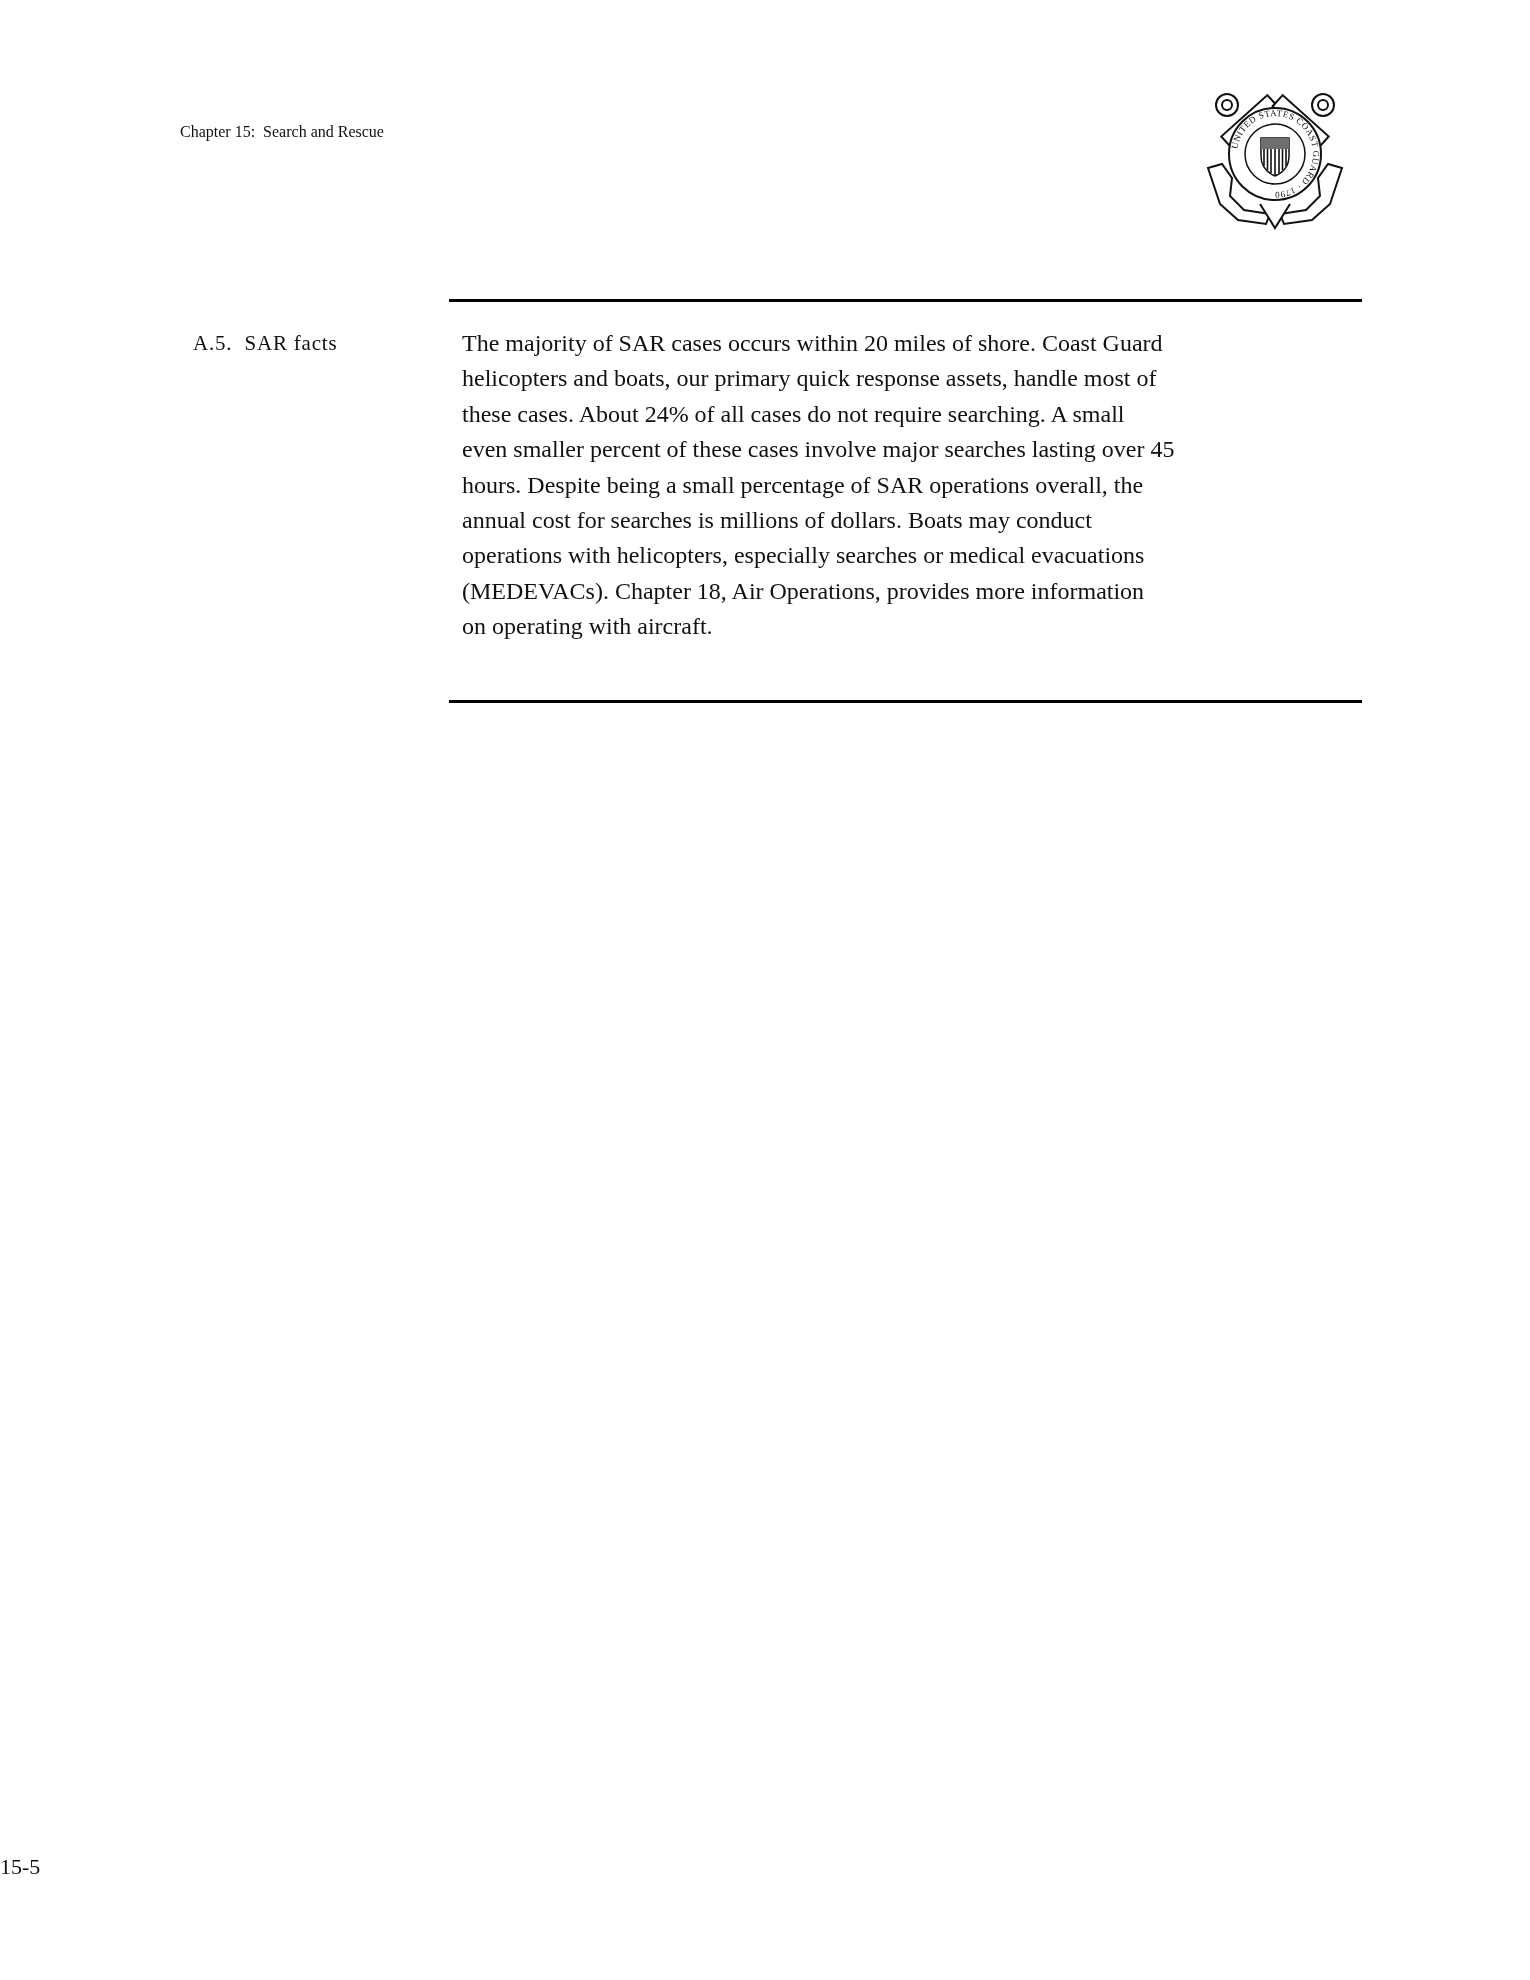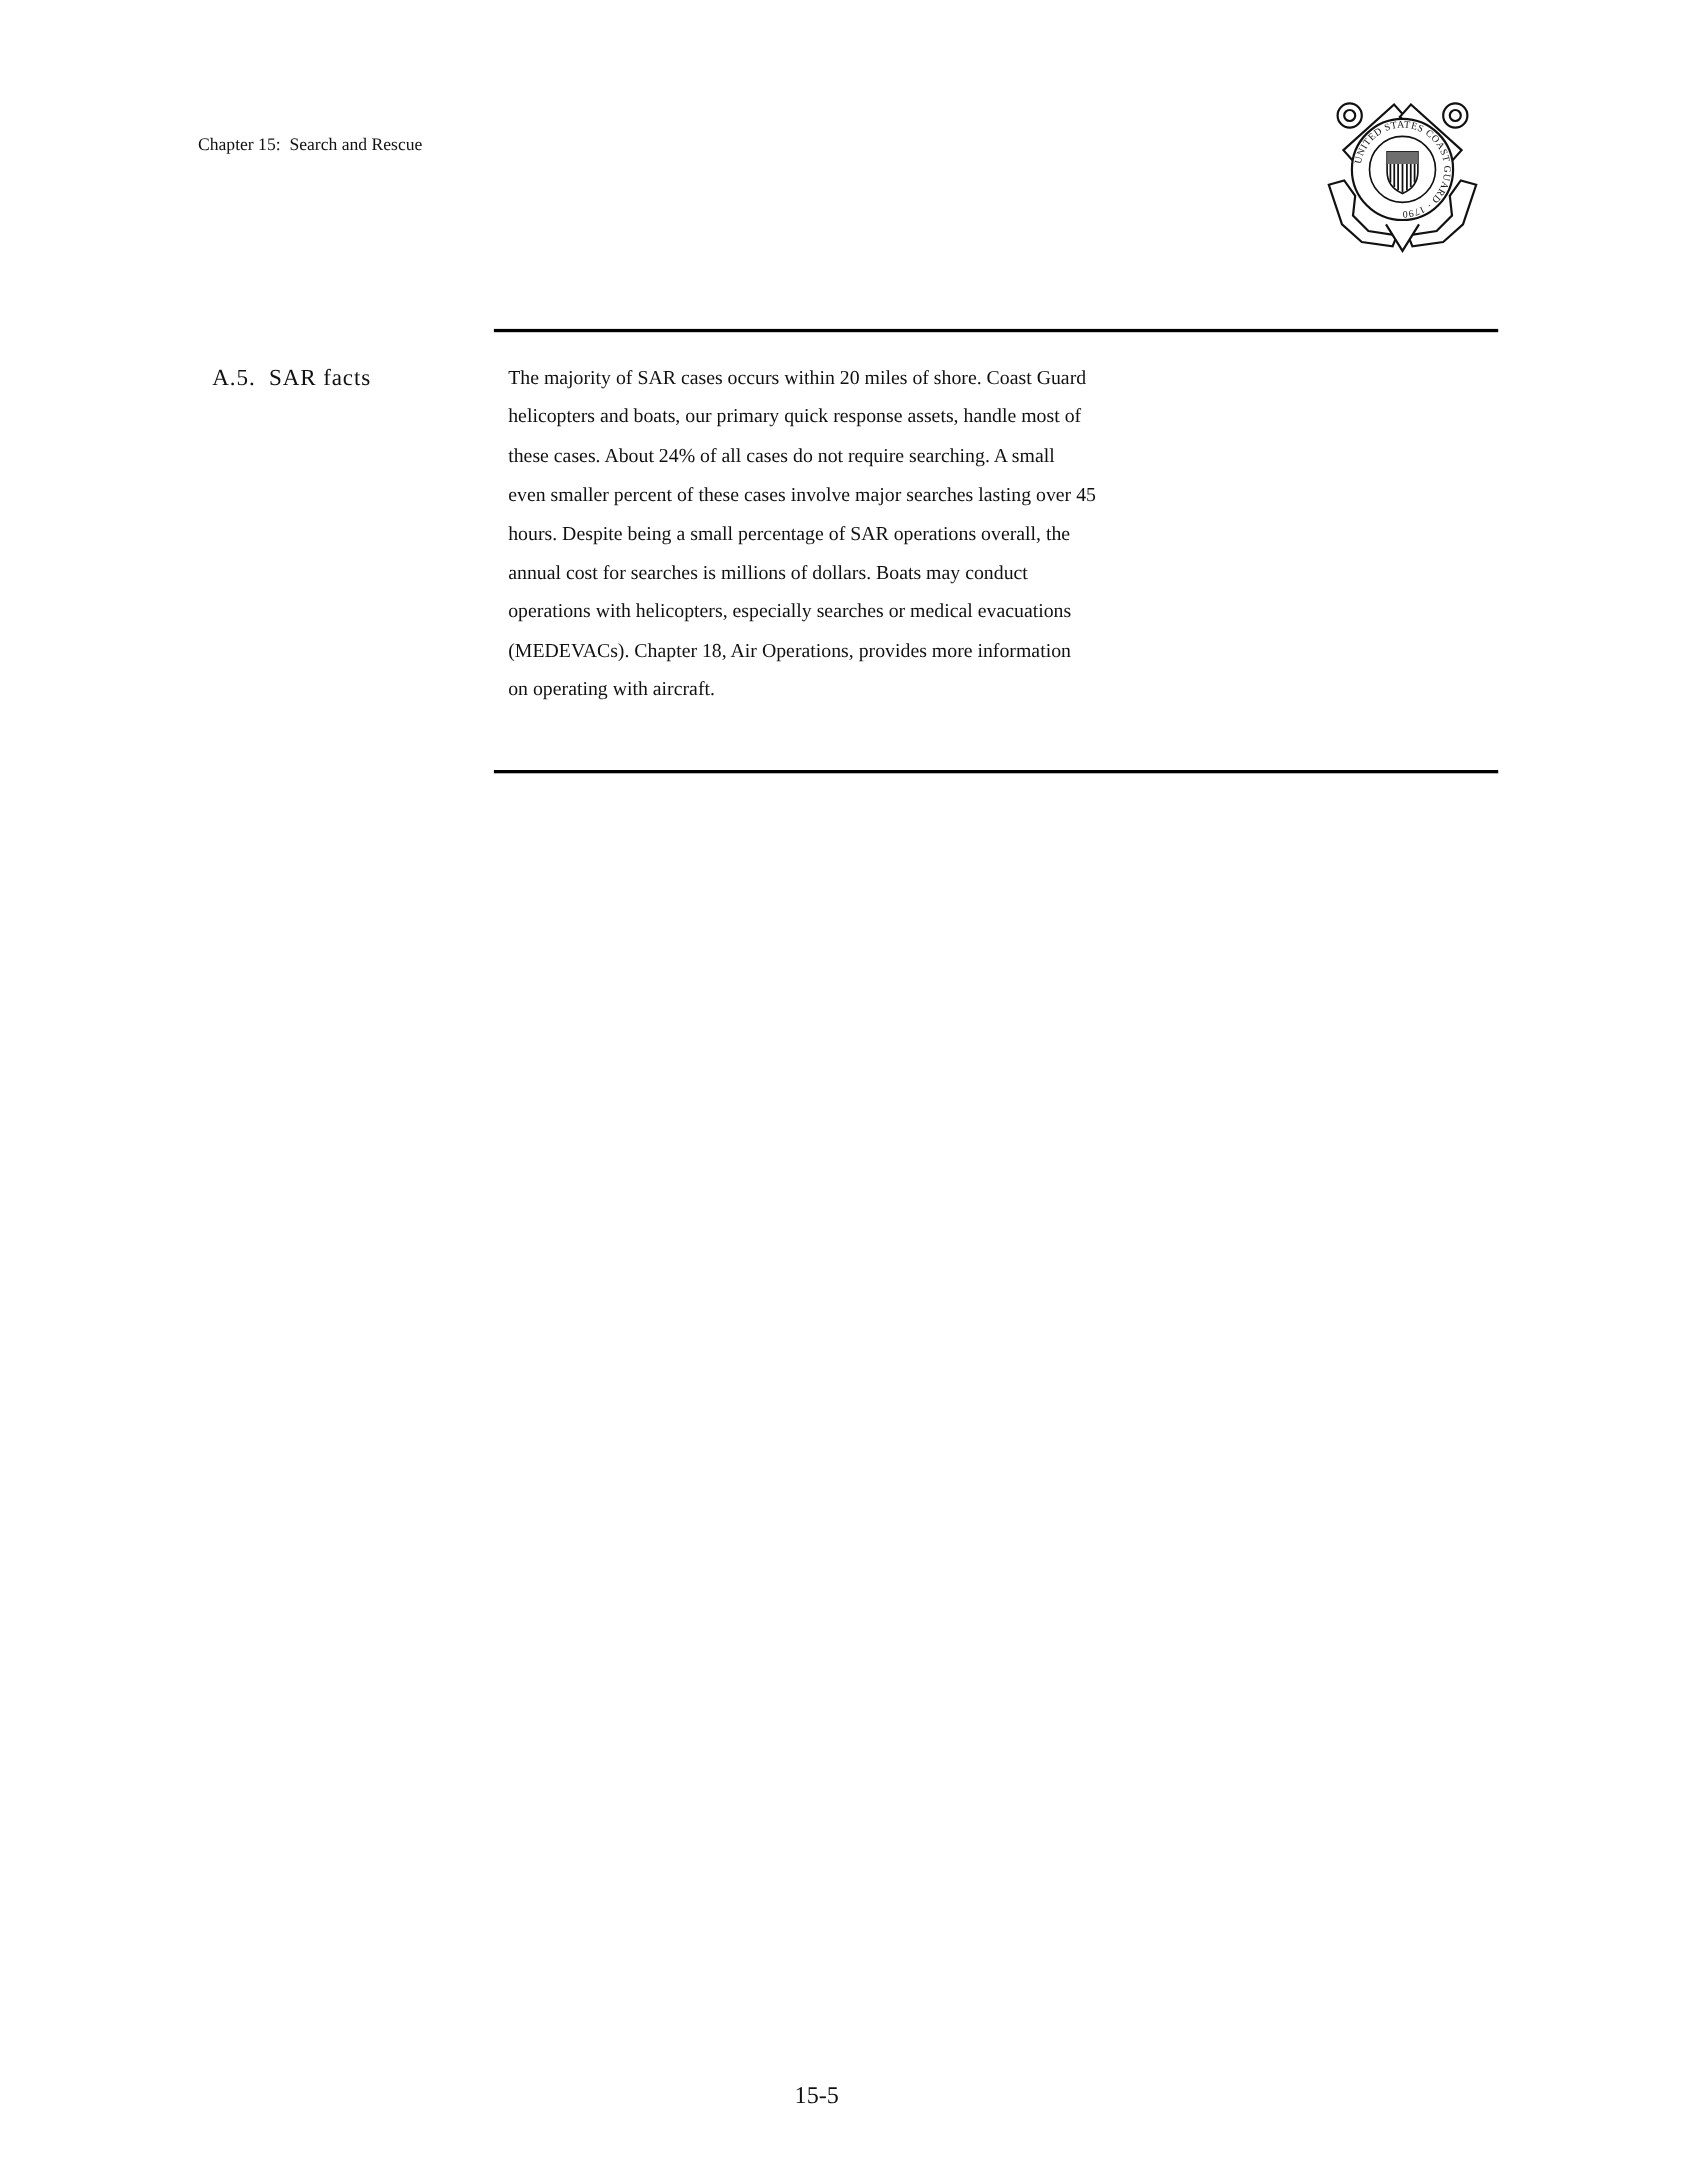--- a/index.html
+++ b/index.html
@@ -47,36 +47,35 @@
       font-size: 21px;
       line-height: 35.4px;
       letter-spacing: 0.8px;
       white-space: pre;
     }
     .body-text {
       position: absolute;
       left: 462px;
       top: 326px;
       width: 900px;
-      font-size: 18px;
+      font-size: 24px;
       line-height: 35.4px;
     }
     .body-text .line {
       display: block;
       white-space: pre;
     }
     .page-number {
       position: absolute;
       left: 0;
       width: 1485px;
       top: 1853px;
-      text-align: center;
+      text-align: left;
       font-size: 22px;
       line-height: 28px;
-      margin-top: 38px;
     }
   </style>
 </head>
 <body>
 
 <div class="running-header">Chapter 15:  Search and Rescue</div>
 
 <div class="emblem">
   <svg width="150" height="145" viewBox="0 0 150 145" xmlns="http://www.w3.org/2000/svg">
 

